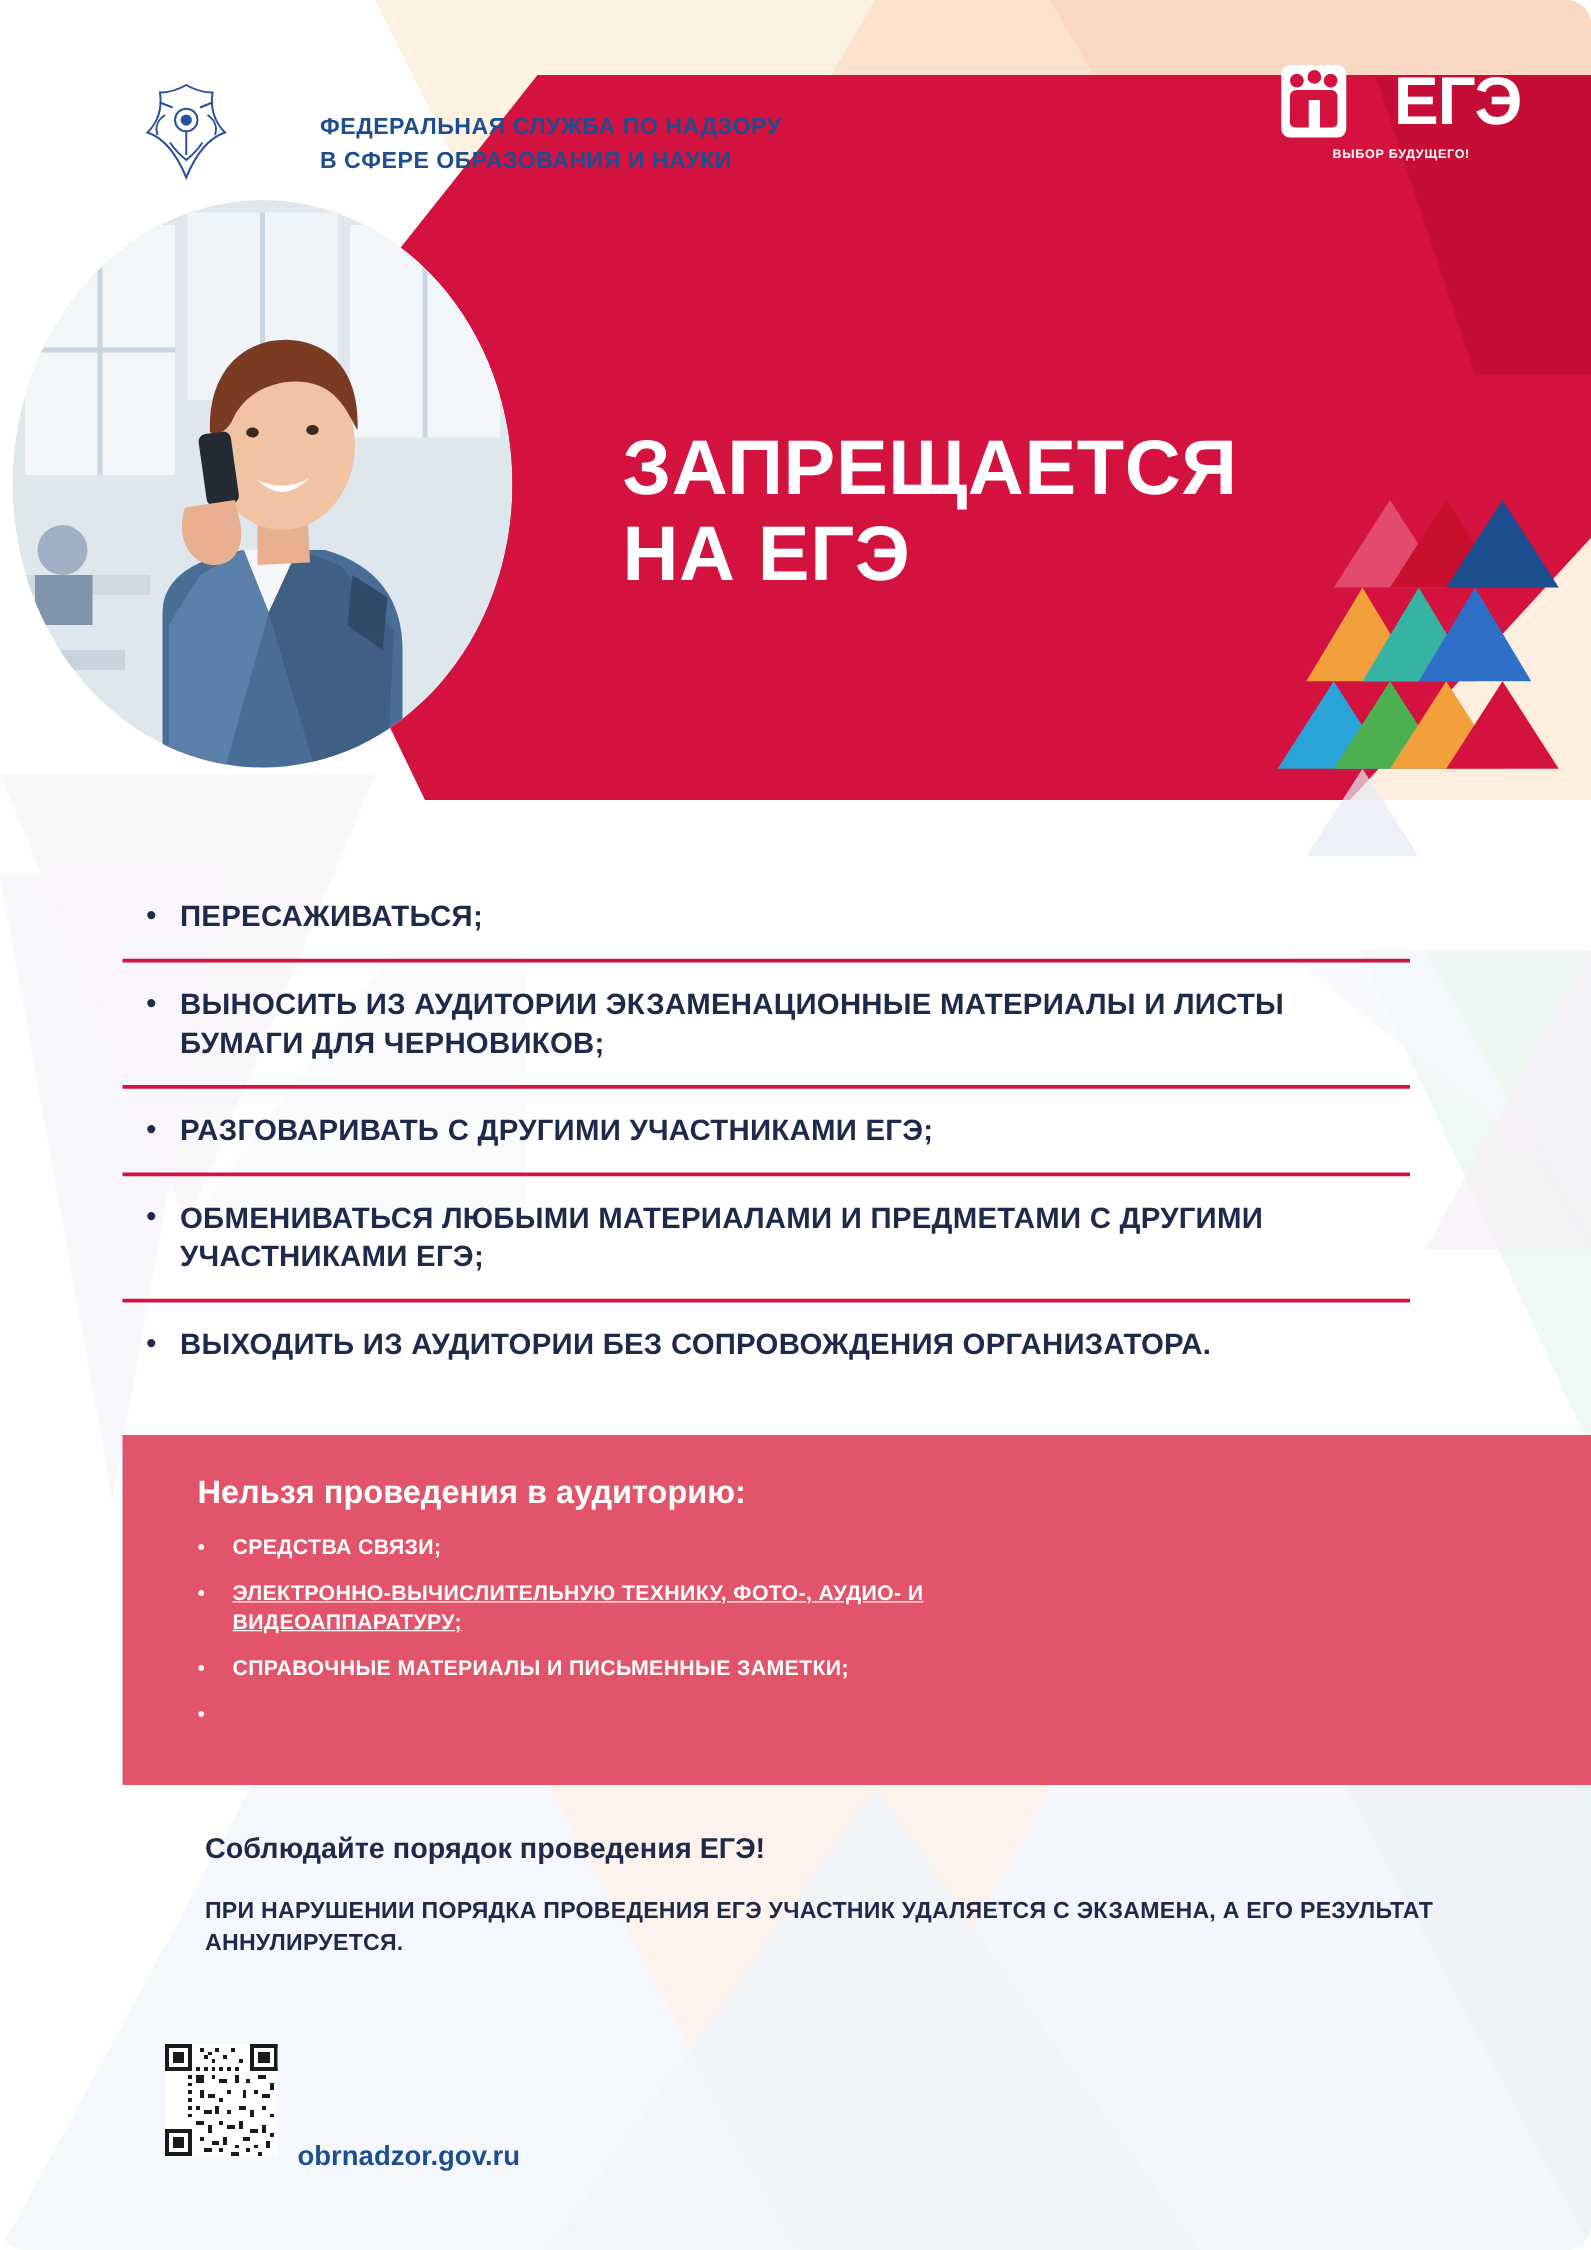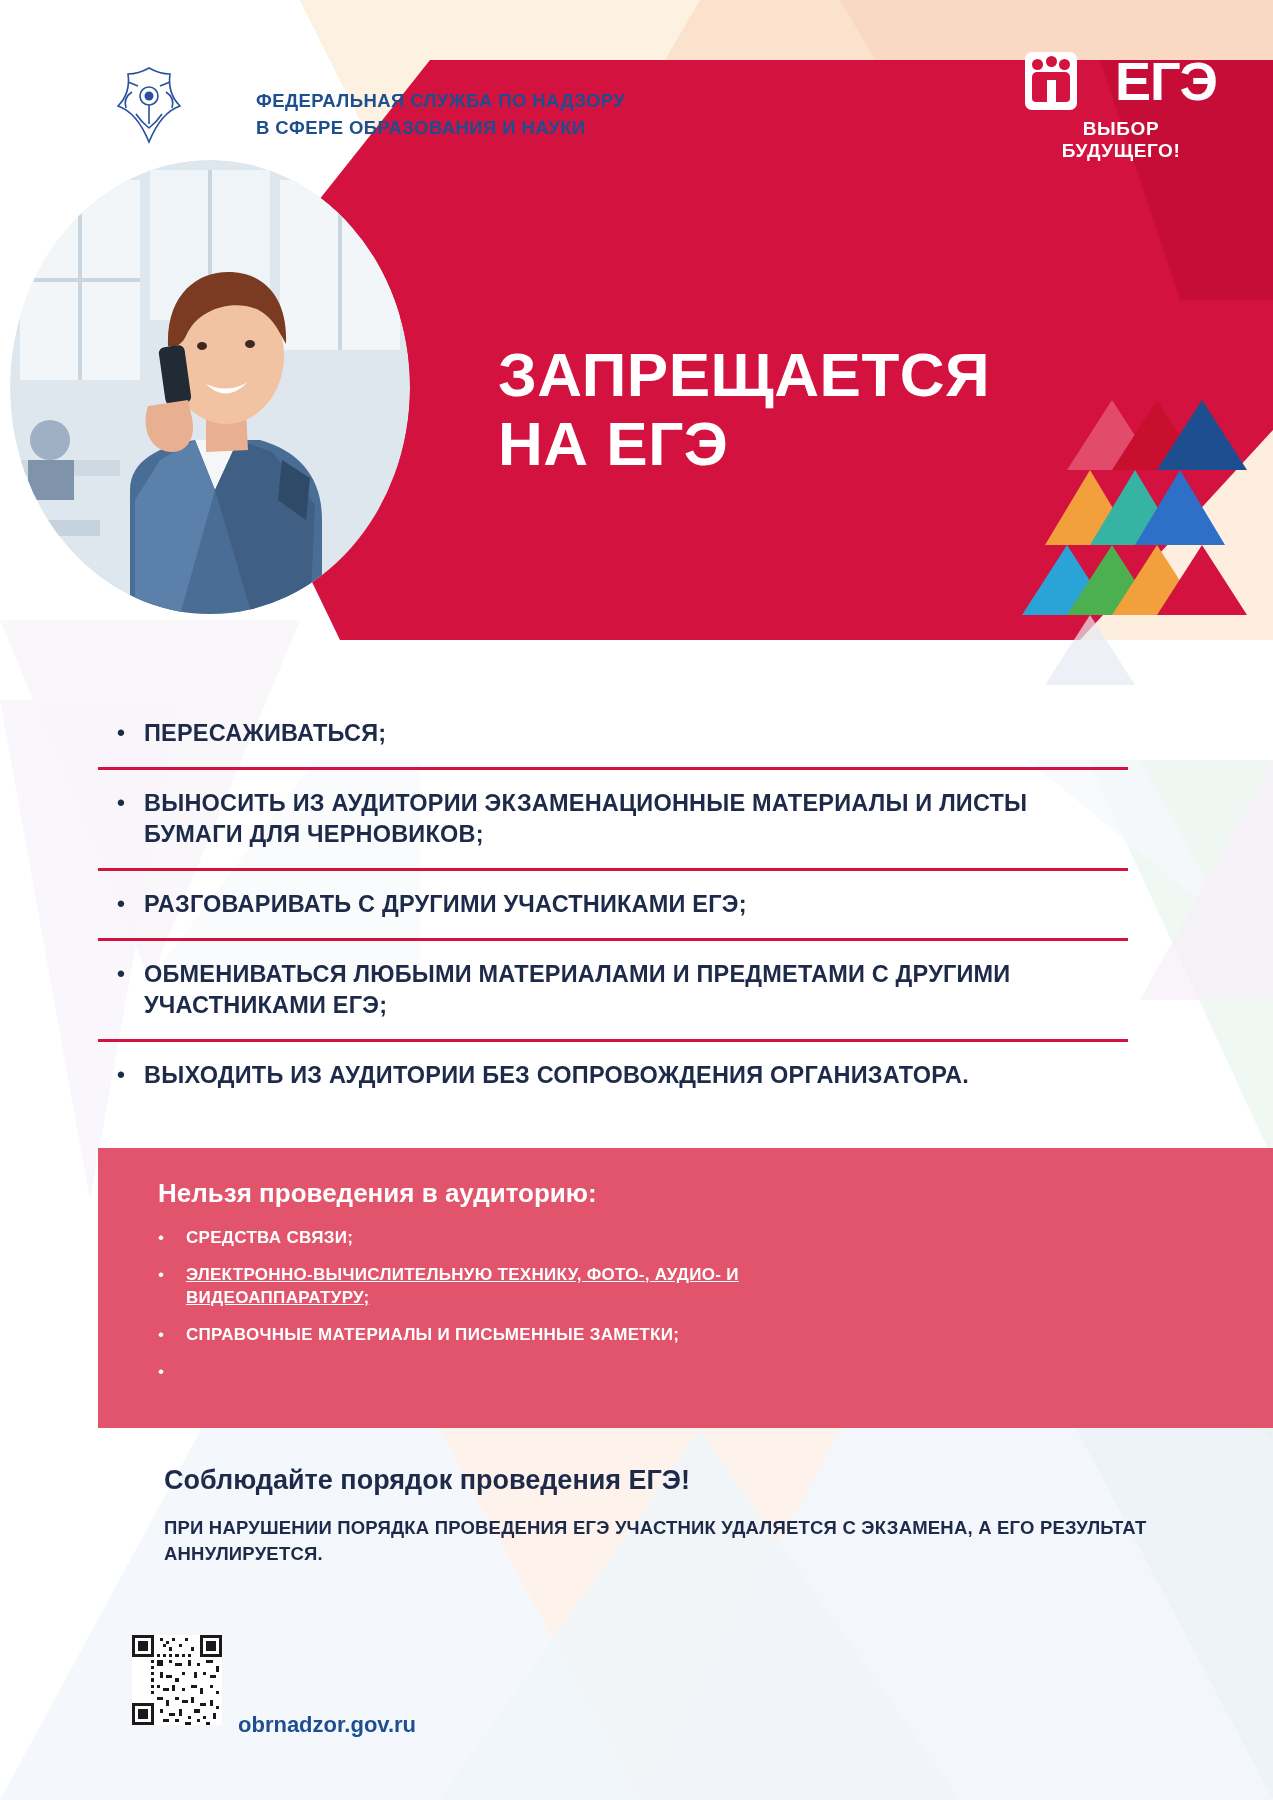--- a/index.html
+++ b/index.html
@@ -9,20 +9,21 @@
   }
   body {
     font-family: "Liberation Sans", sans-serif;
   }
   .poster {
     position: relative;
     width: 1273px;
     height: 1800px;
     overflow: hidden;
     background: #ffffff;
+    border-radius: 20px;
   }
 
   
   .bg-layer { position: absolute; inset: 0; overflow: hidden; }
   .bg-layer svg { position: absolute; top: 0; left: 0; }
 
   
   .header-band {
     position: absolute;
     top: 0; left: 0;
@@ -91,21 +92,21 @@
   .ege-text {
     color: #ffffff;
     font-size: 54px;
     font-weight: bold;
     letter-spacing: -1px;
     line-height: 1;
     margin-left: 32px;
   }
   .ege-sub {
     color: #ffffff;
-    font-size: 19px;
+    font-size: 10px;
     font-weight: bold;
     letter-spacing: 0.6px;
     margin-top: 8px;
   }
   .hero-title {
     position: absolute;
     left: 498px;
     top: 340px;
     color: #ffffff;
     font-size: 62px;
@@ -199,21 +200,21 @@
     letter-spacing: 0.3px;
     text-transform: uppercase;
   }
 
   
   .notice-title {
     position: absolute;
     left: 164px;
     top: 1465px;
     color: #1d2a4a;
-    font-size: 27px;
+    font-size: 23px;
     font-weight: bold;
   }
   .notice-body {
     position: absolute;
     left: 164px;
     top: 1515px;
     width: 1000px;
     color: #1d2a4a;
     font-size: 18.5px;
     font-weight: bold;

